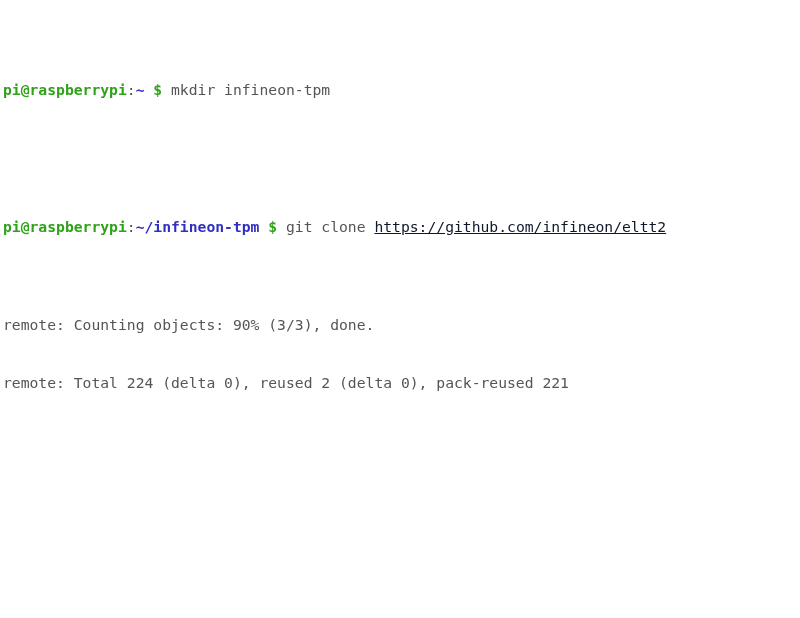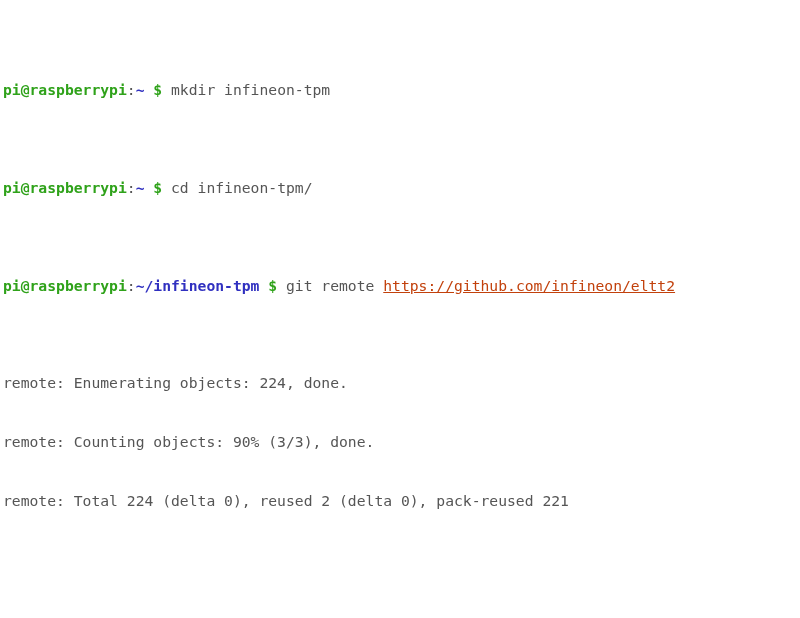--- a/index.html
+++ b/index.html
@@ -23,39 +23,37 @@
   }
   .line {
     height: 19.55px;
     white-space: pre;
   }
   .user   { color: #2fa21a; font-weight: bold; }
   .punct  { color: #555555; }
   .path   { color: #3030c0; font-weight: bold; }
   .dollar { color: #2fa21a; font-weight: bold; }
   .cmd    { color: #555555; }
-  .url    { color: #c2410c; text-decoration: underline; }
+  .url    { color: #0f172a; text-decoration: underline; }
   .plain  { color: #555555; }
 </style>
 </head>
 <body>
 
 <div id="terminal">
 
   
   <div class="line"><span class="user">pi@raspberrypi</span><span class="punct">:</span><span class="path">~</span><span class="plain"> </span><span class="dollar">$</span><span class="cmd"> mkdir infineon-tpm</span></div>
 
   
-  <div class="line"><span class="user">pi@raspberrypi</span><span class="punct">:</span><span class="path">~</span><span class="plain"> </span><span class="dollar">$</span><span class="cmd"> cd infineon-tpm/</span></div>
 
   
-  <div class="line"><span class="user">pi@raspberrypi</span><span class="punct">:</span><span class="path">~/infineon-tpm</span><span class="plain"> </span><span class="dollar">$</span><span class="cmd"> git remote </span><span class="url">https://github.com/infineon/eltt2</span></div>
+  <div class="line"><span class="user">pi@raspberrypi</span><span class="punct">:</span><span class="path">~/infineon-tpm</span><span class="plain"> </span><span class="dollar">$</span><span class="cmd"> git clone </span><span class="url">https://github.com/infineon/eltt2</span></div>
 
   
-  <div class="line">remote: Enumerating objects: 224, done.</div>
   <div class="line">remote: Counting objects: 90% (3/3), done.</div>
   <div class="line">remote: Total 224 (delta 0), reused 2 (delta 0), pack-reused 221</div>
   
   
 
   
   
 
   
   

